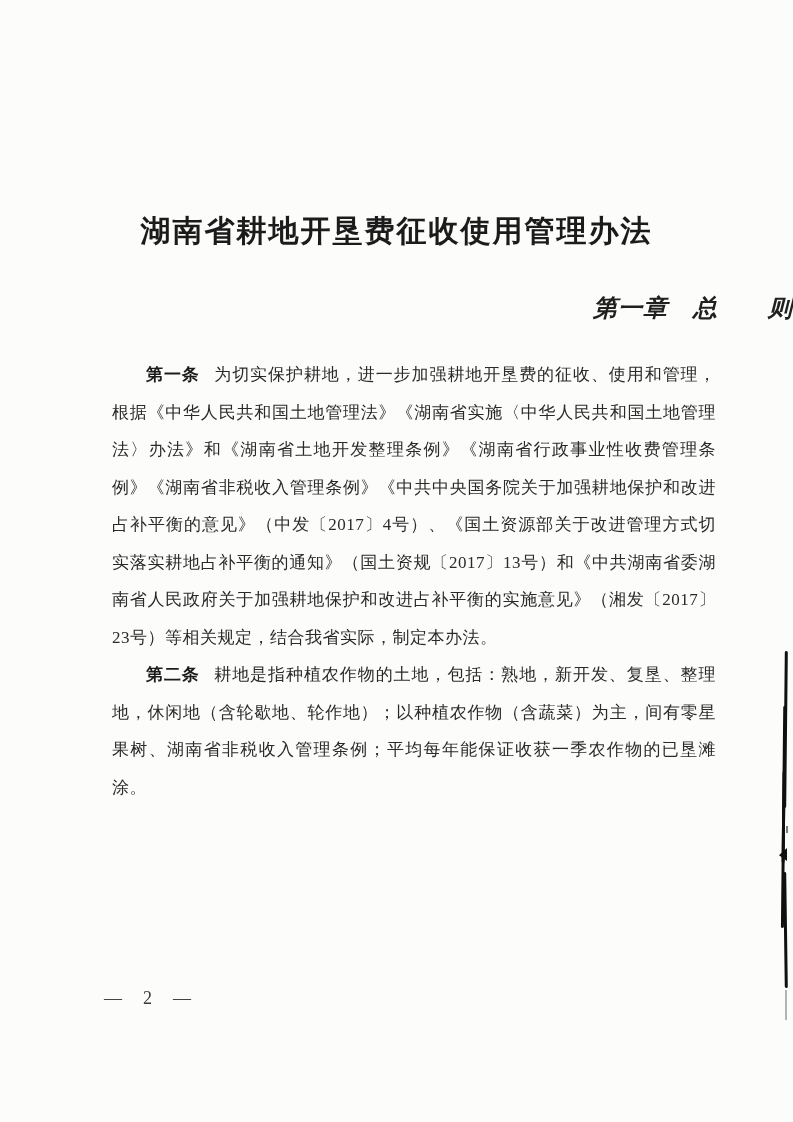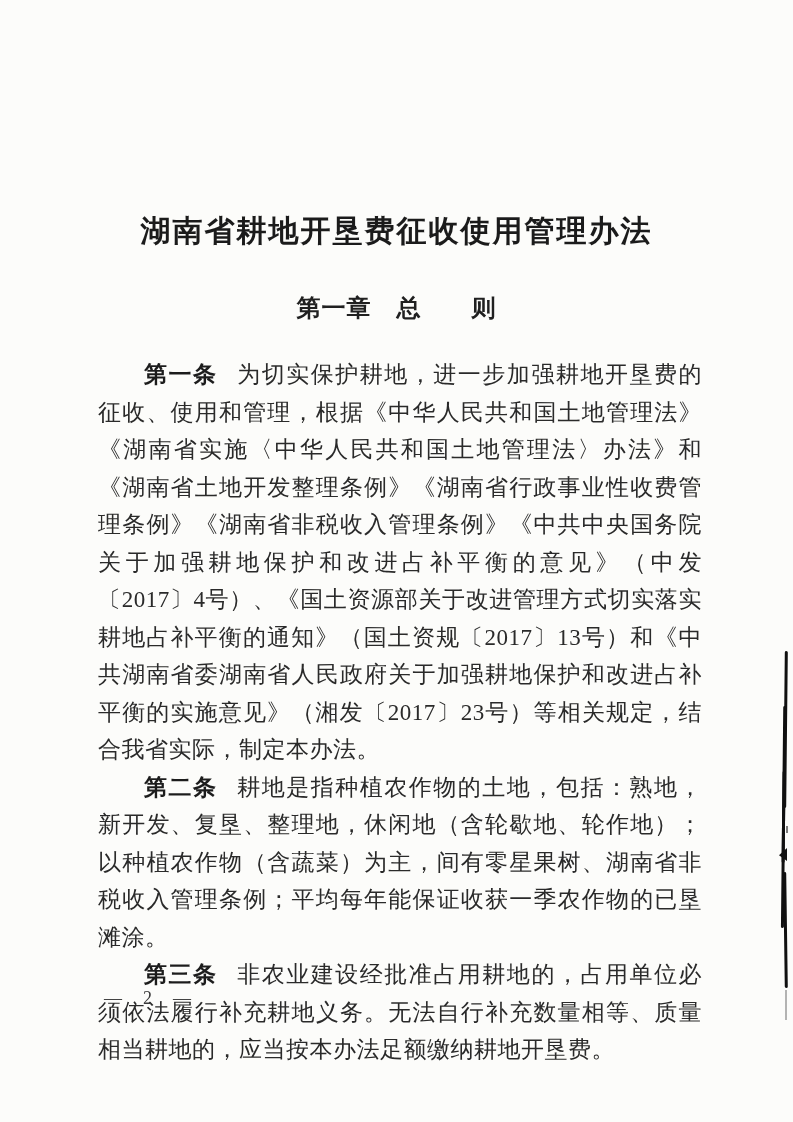--- a/index.html
+++ b/index.html
@@ -27,33 +27,34 @@
     font-weight: bold;
     letter-spacing: 2px;
     color: #1b1b1b;
     white-space: pre;
   }
   .chapter-heading {
     position: absolute;
     top: 292px;
     left: 0;
     width: 100%;
-    text-align: center;
+    text-align: right;
     font-size: 24px;
     font-weight: bold;
     letter-spacing: 1px;
     color: #202020;
     white-space: pre;
+    font-style: italic;
   }
   .body-text {
     position: absolute;
     top: 356px;
-    left: 98px;
+    left: 112px;
     width: 604px;
-    font-size: 23px;
+    font-size: 17px;
     line-height: 37.5px;
     letter-spacing: 0.5px;
     text-align: justify;
     text-justify: inter-ideograph;
     color: #2a2a2a;
   }
   .article {
     margin: 0;
     text-indent: 2em;
   }
@@ -113,21 +114,20 @@
 
   <div class="doc-title">湖南省耕地开垦费征收使用管理办法</div>
 
   <div class="chapter-heading">第一章　总　　则</div>
 
   <div class="body-text">
     <p class="article"><span class="article-label">第一条</span><span>为切实保护耕地，进一步加强耕地开垦费的征收、使用和管理，根据《中华人民共和国土地管理法》《湖南省实施〈中华人民共和国土地管理法〉办法》和《湖南省土地开发整理条例》《湖南省行政事业性收费管理条例》《湖南省非税收入管理条例》《中共中央国务院关于加强耕地保护和改进占补平衡的意见》（中发〔2017〕4号）、《国土资源部关于改进管理方式切实落实耕地占补平衡的通知》（国土资规〔2017〕13号）和《中共湖南省委湖南省人民政府关于加强耕地保护和改进占补平衡的实施意见》（湘发〔2017〕23号）等相关规定，结合我省实际，制定本办法。</span></p>
 
     <p class="article"><span class="article-label">第二条</span><span>耕地是指种植农作物的土地，包括：熟地，新开发、复垦、整理地，休闲地（含轮歇地、轮作地）；以种植农作物（含蔬菜）为主，间有零星果树、湖南省非税收入管理条例；平均每年能保证收获一季农作物的已垦滩涂。</span></p>
 
-    <p class="article"><span class="article-label">第三条</span><span>非农业建设经批准占用耕地的，占用单位必须依法履行补充耕地义务。无法自行补充数量相等、质量相当耕地的，应当按本办法足额缴纳耕地开垦费。</span></p>
   </div>
 
   <div class="page-number">—  2  —</div>
 
   <div class="scan-mark mark-1"></div>
   <div class="scan-mark mark-5"></div>
   <div class="scan-mark mark-2"></div>
   <div class="scan-mark mark-3"></div>
   <div class="scan-mark mark-4"></div>
 

